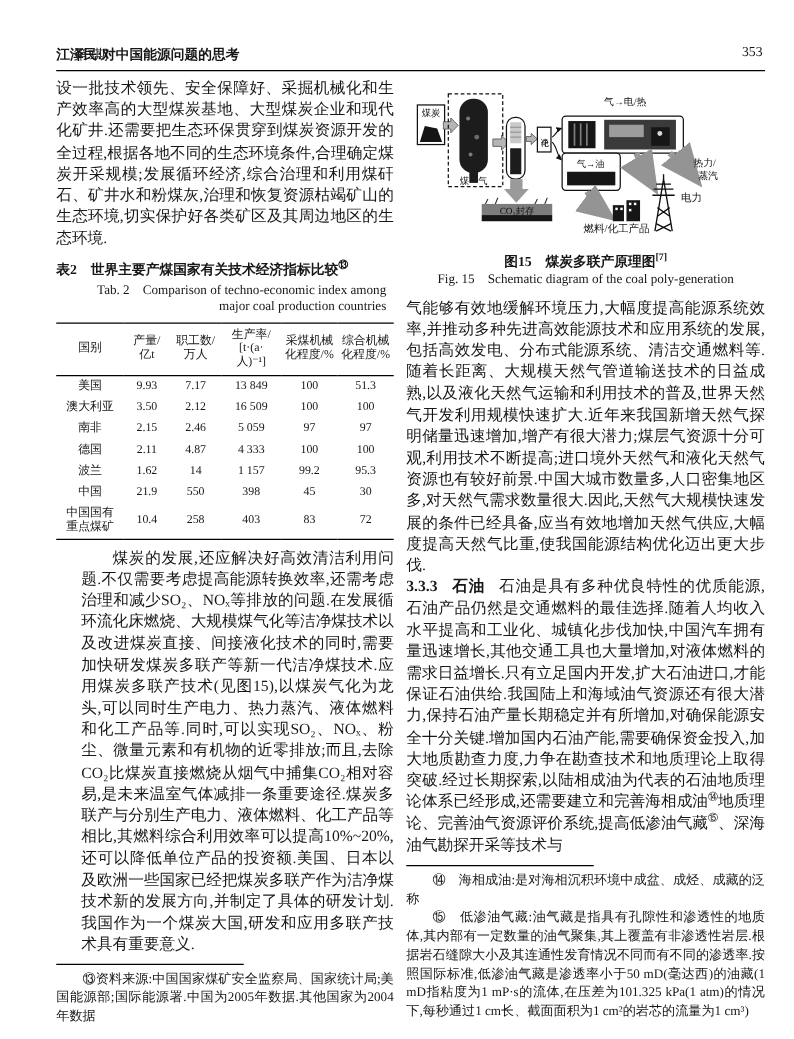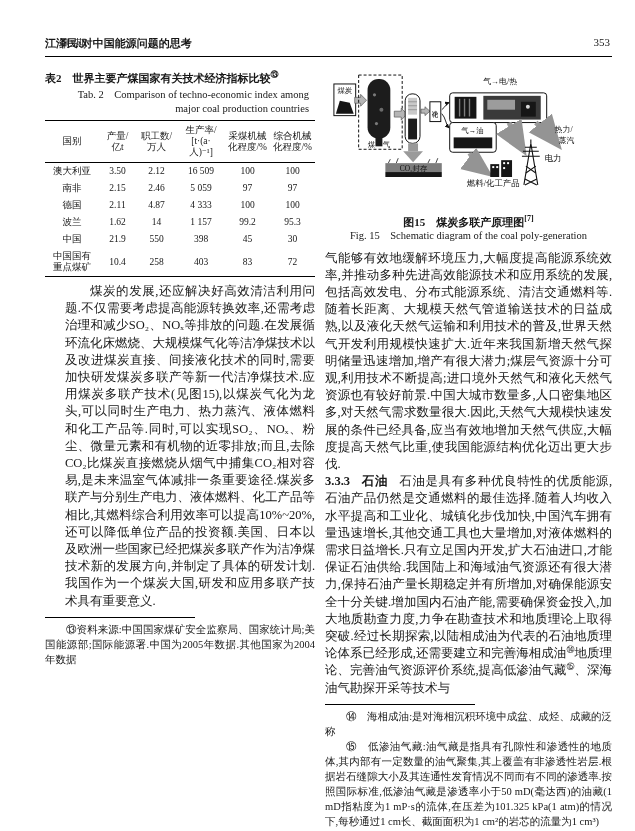--- a/index.html
+++ b/index.html
@@ -32,21 +32,21 @@
     border-top:1.3px solid #000;border-bottom:1.3px solid #000;margin-bottom:6px;}
   table.datatable th{border-bottom:0.8px solid #000;font-weight:normal;padding:4px 0;
     white-space:pre-line;line-height:11px;text-align:center;vertical-align:middle;}
   table.datatable td{text-align:center;padding:3px 0;white-space:pre-line;line-height:11px;vertical-align:middle;}
   
   .fn-rule{width:150px;border-top:1px solid #000;margin-top:7px;margin-bottom:4px;}
   p.fn{font-size:10.5px;line-height:15px;text-align:justify;margin:0;}
   p.fn.indent{text-indent:2em;}
   
   .figure{width:287px;margin-top:2px;}
-  .fig-cap-zh{text-align:center;font-size:11px;font-weight:bold;margin-top:18px;line-height:14px;}
+  .fig-cap-zh{text-align:center;font-size:11px;font-weight:bold;margin-top:5px;line-height:14px;}
   .fig-cap-en{text-align:center;font-size:10.5px;line-height:13.5px;margin-bottom:7px;}
   .t6{font-size:6.5px;}
   .t75{font-size:7.5px;}
   .t8{font-size:8px;}
   .t85{font-size:8.5px;}
   .vert{writing-mode:vertical-rl;letter-spacing:1px;}
   svg text{font-family:"Liberation Serif","DejaVu Serif",serif;fill:#111;}
 </style>
 </head>
 <body>
@@ -57,20 +57,21 @@
     <span class="issue">第3期</span>
     <span class="title">江泽民:对中国能源问题的思考</span>
     <span class="pageno">353</span>
   </div>
   <div class="hdr-rule"></div>
 
   <div class="cols">
 
     <div class="col-l">
 
+      <p class="body">设一批技术领先、安全保障好、采掘机械化和生产效率高的大型煤炭基地、大型煤炭企业和现代化矿井.还需要把生态环保贯穿到煤炭资源开发的全过程,根据各地不同的生态环境条件,合理确定煤炭开采规模;发展循环经济,综合治理和利用煤矸石、矿井水和粉煤灰,治理和恢复资源枯竭矿山的生态环境,切实保护好各类矿区及其周边地区的生态环境.</p>
 
       <div class="tbl-cap-zh">
         <span>表2　世界主要产煤国家有关技术经济指标比较</span><sup class="ref">⑬</sup>
       </div>
       <div class="tbl-cap-en">
         <div>Tab. 2　Comparison of techno-economic index among</div>
         <div>major coal production countries</div>
       </div>
 
       <table class="datatable">
@@ -85,20 +86,28 @@
 [t·(a·
 人)⁻¹]</th>
             <th style="width:45px">采煤机械
 化程度/%</th>
             <th style="width:45px">综合机械
 化程度/%</th>
           </tr>
         </thead>
         <tbody>
           <tr>
+            <td>美国</td>
+              <td>9.93</td>
+              <td>7.17</td>
+              <td>13 849</td>
+              <td>100</td>
+              <td>51.3</td>
+          </tr>
+          <tr>
             <td>澳大利亚</td>
               <td>3.50</td>
               <td>2.12</td>
               <td>16 509</td>
               <td>100</td>
               <td>100</td>
           </tr>
           <tr>
             <td>南非</td>
               <td>2.15</td>

